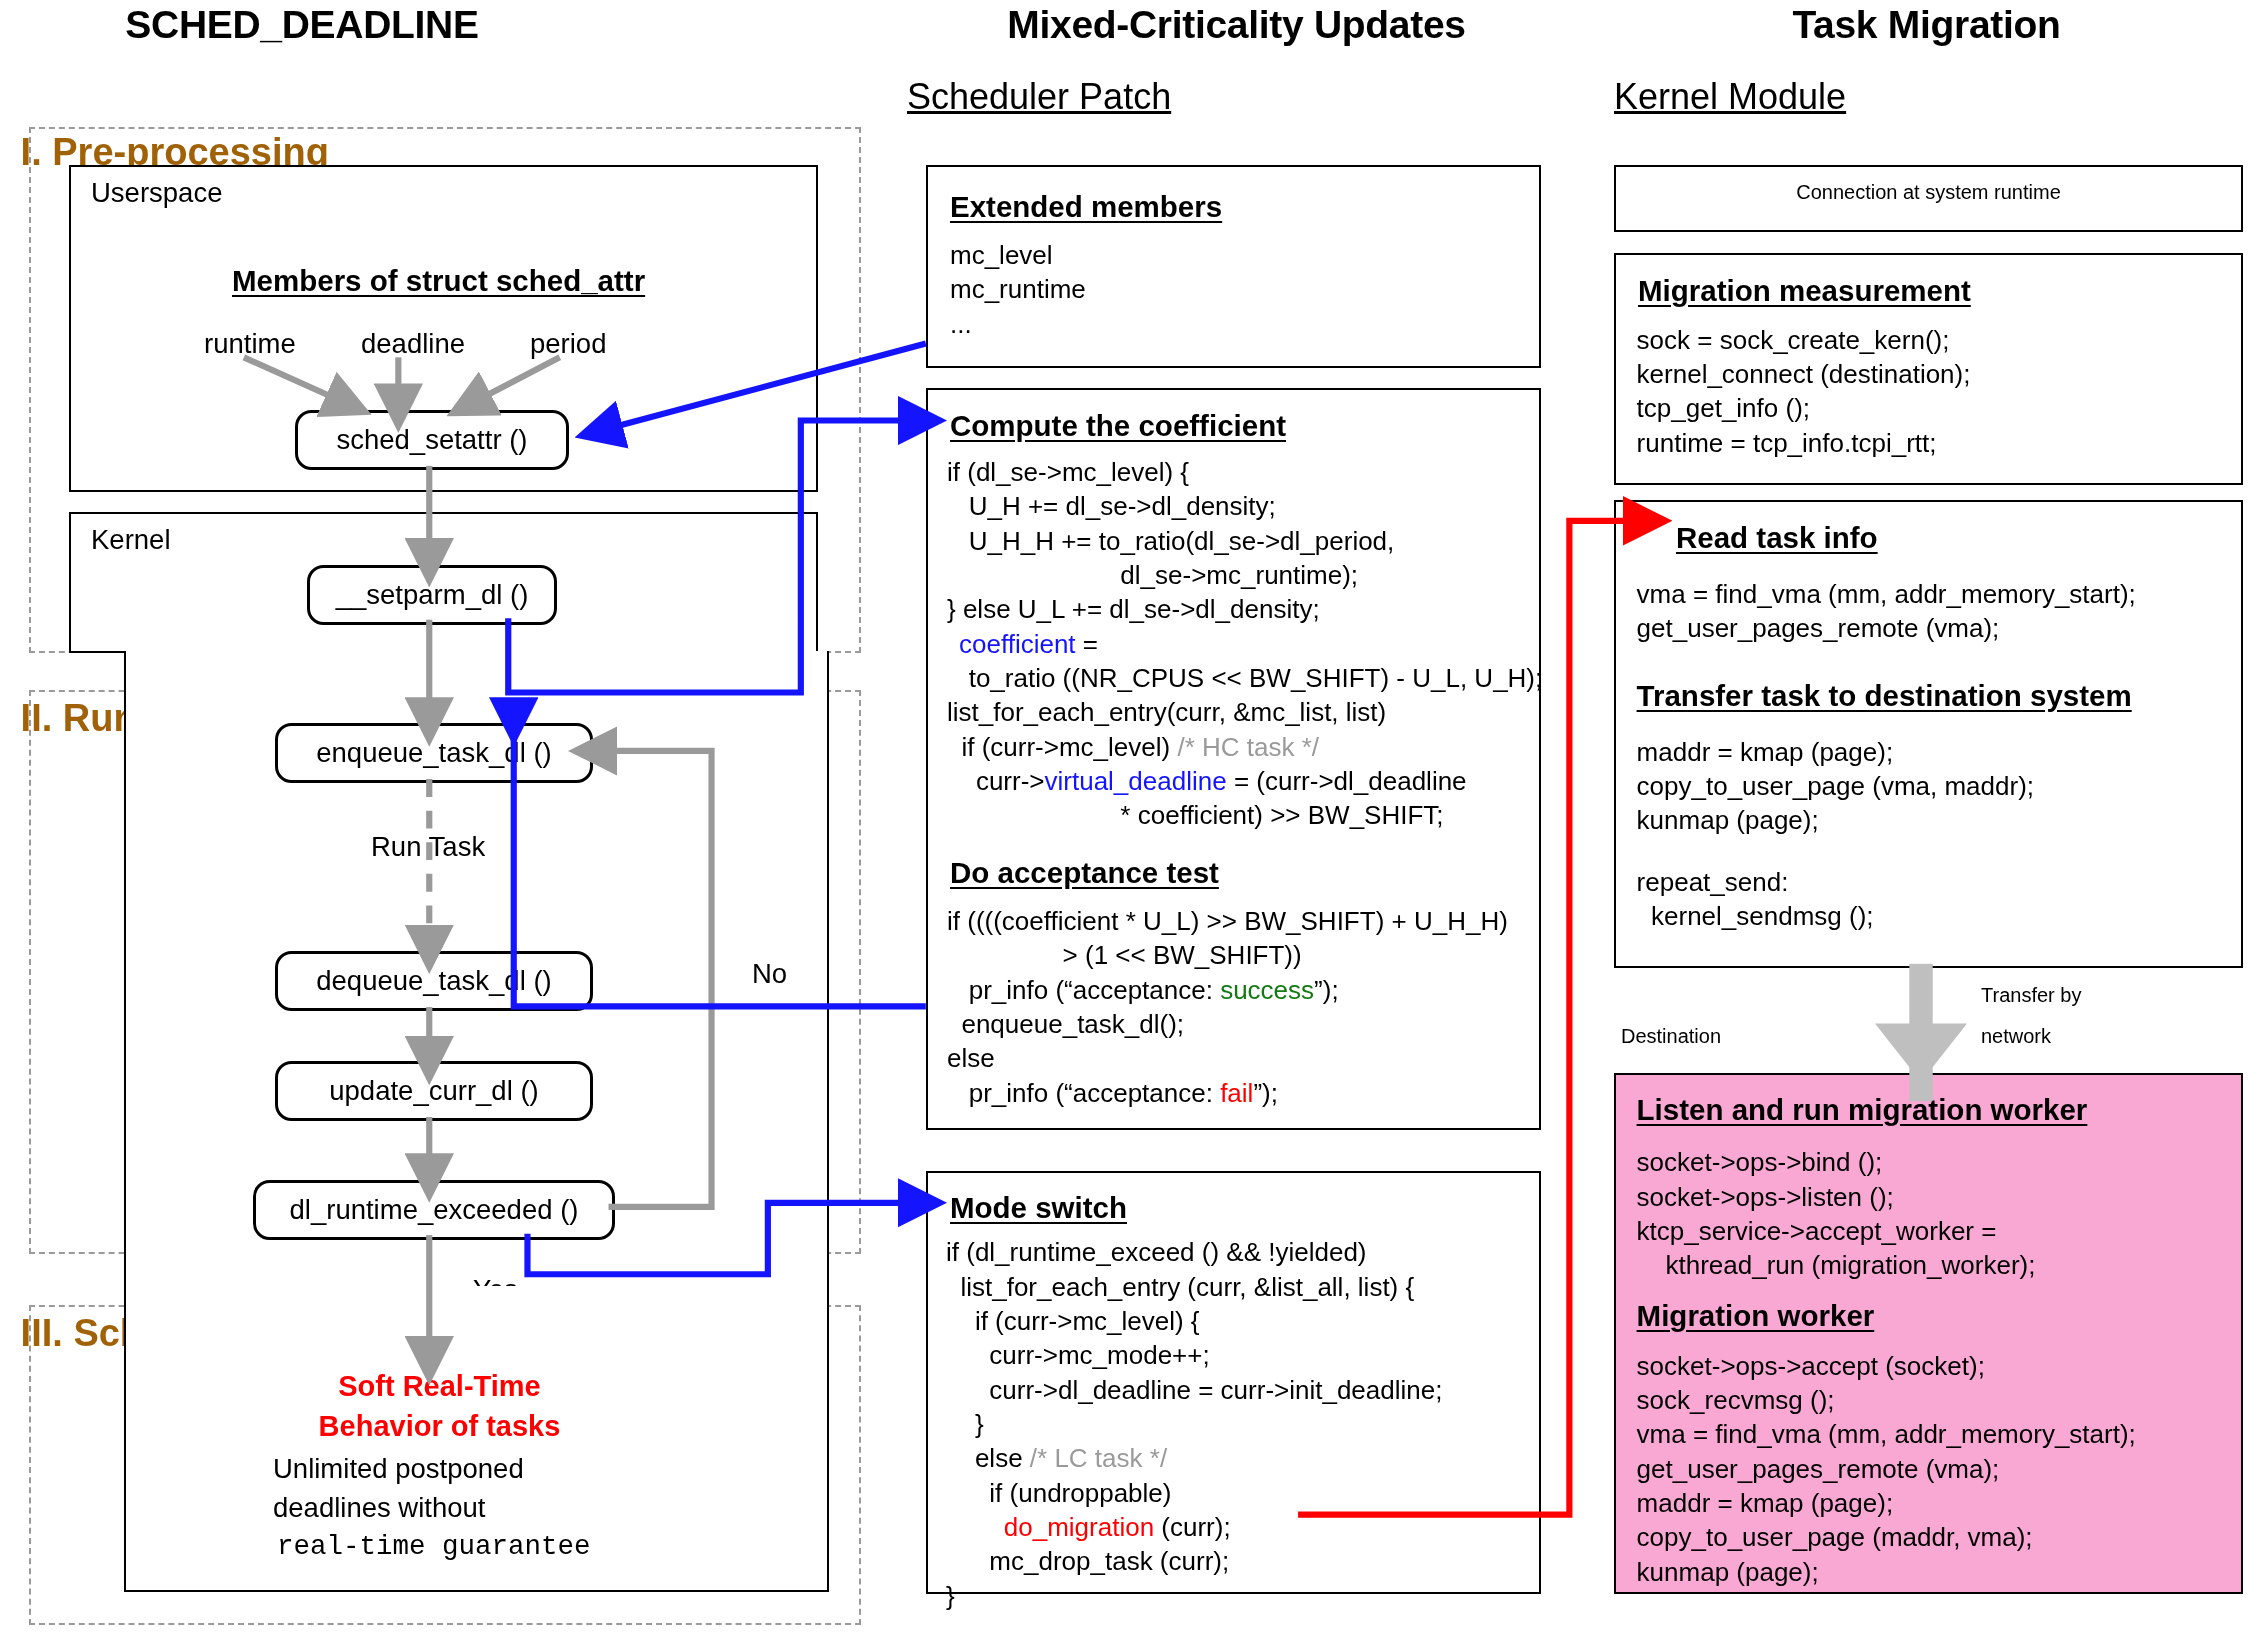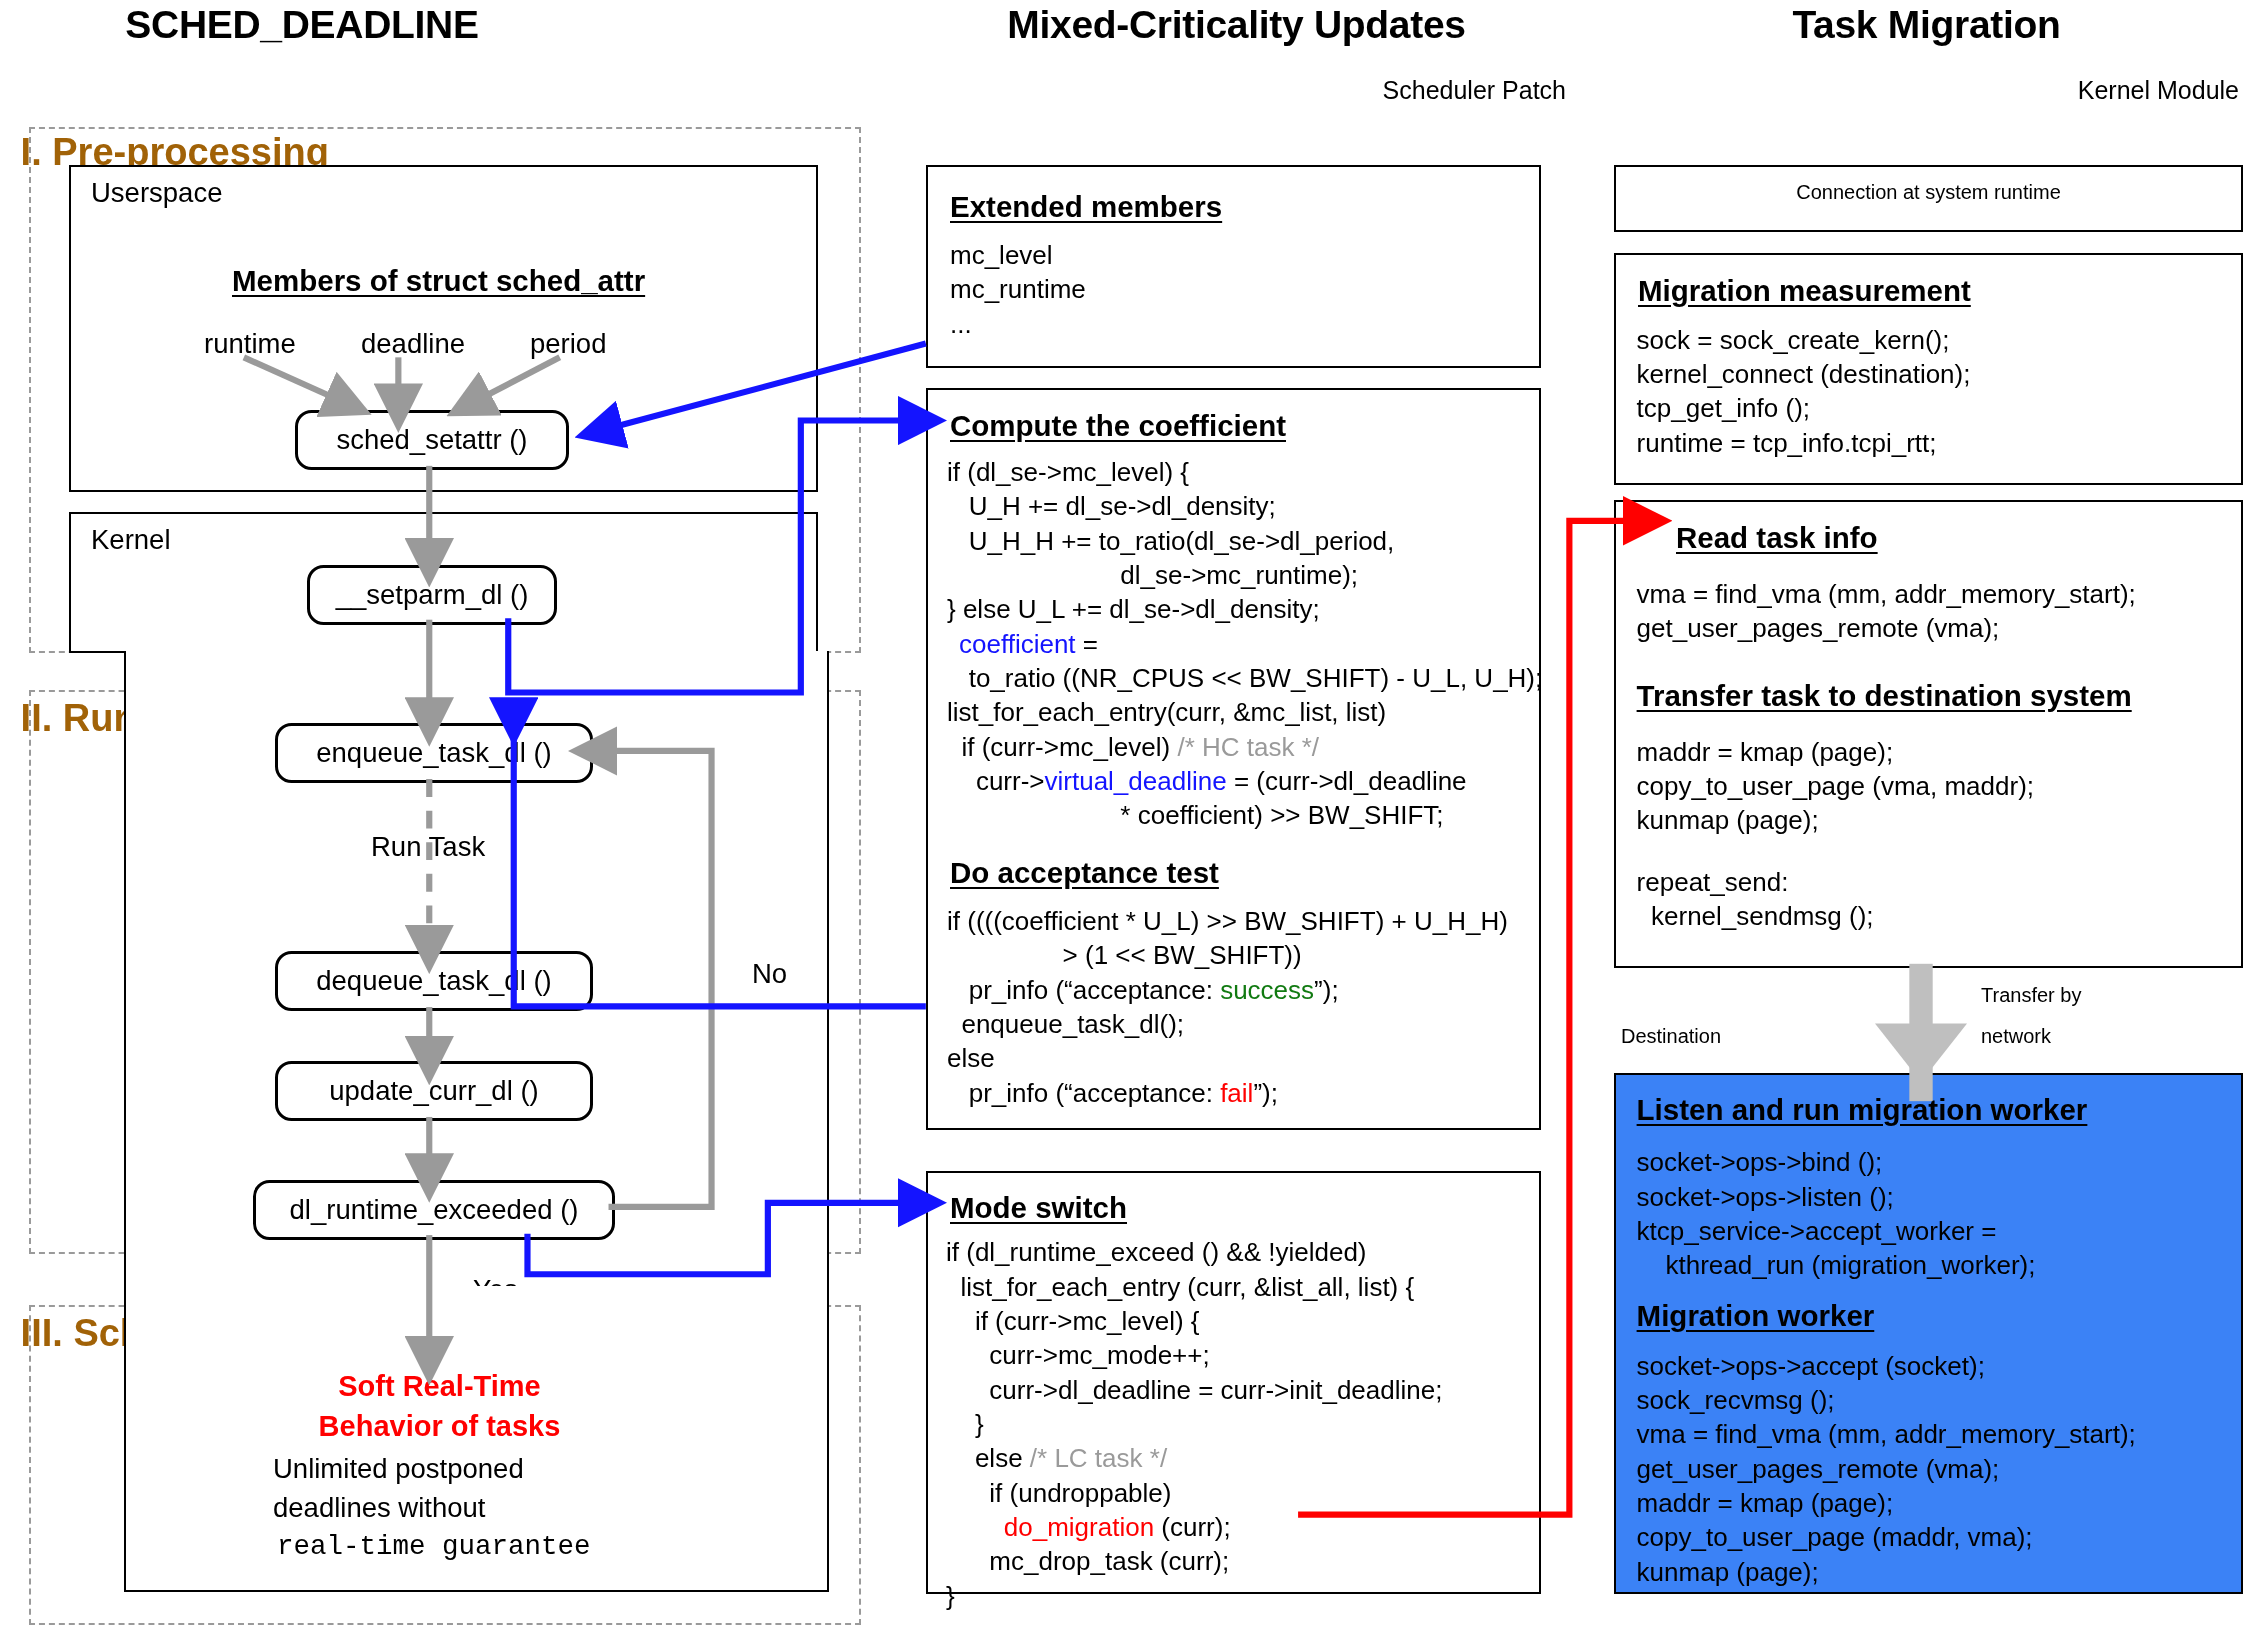--- a/index.html
+++ b/index.html
@@ -3,27 +3,27 @@
 <meta charset="utf-8">
 <style>
   html,body{margin:0;padding:0;background:#fff;}
   body{font-family:"Liberation Sans",sans-serif;}
   #stage{position:relative;width:2250px;height:1646px;background:#fff;overflow:hidden;}
   .abs{position:absolute;}
   svg.overlay{position:absolute;left:0;top:0;width:2250px;height:1646px;pointer-events:none;}
 
   
   .coltitle{font-weight:bold;font-size:39px;letter-spacing:-0.3px;text-align:center;color:#000;white-space:nowrap;}
-  .colsub{font-size:25px;text-align:right;color:#000;white-space:nowrap;}
+  .colsub{font-size:36px;text-align:left;color:#000;white-space:nowrap;text-decoration:underline;}
   .phase{font-weight:bold;font-size:38px;color:#a16207;white-space:nowrap;margin-top:45px;}
 
   
   .dashbox{border:2.1px dashed #9a9a9a;}
   .solidbox{border:2.7px solid #000;background:#fff;}
-  .greybox{border:2.7px solid #000;background:#3b82f6;}
+  .greybox{border:2.7px solid #000;background:#f9a8d4;}
   .boxlabel{font-size:27.5px;color:#000;}
 
   
   .node{border:3.4px solid #000;border-radius:16.5px;background:#fff;
         display:flex;align-items:center;justify-content:center;
         font-size:27.5px;color:#000;white-space:nowrap;}
 
   
   .secthead{font-weight:bold;font-size:29.5px;color:#000;text-decoration:underline;
             text-underline-offset:4.1px;display:inline-block;white-space:nowrap;}

